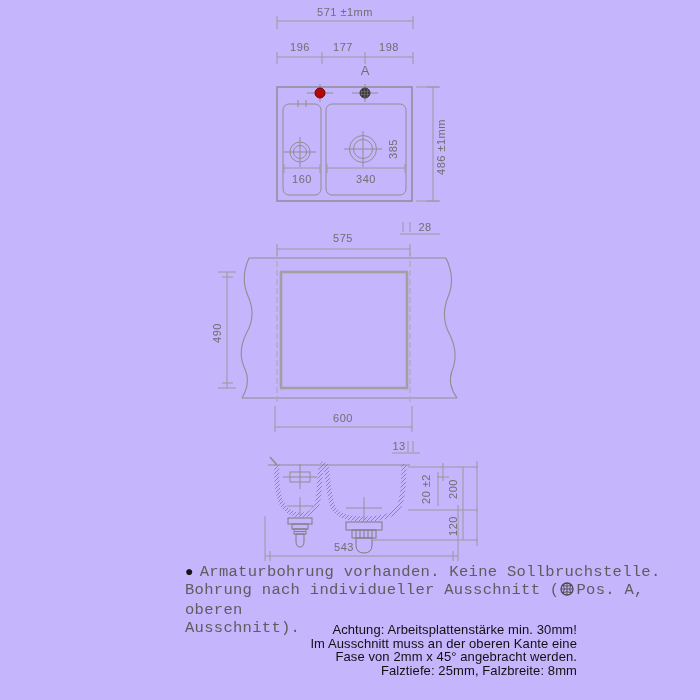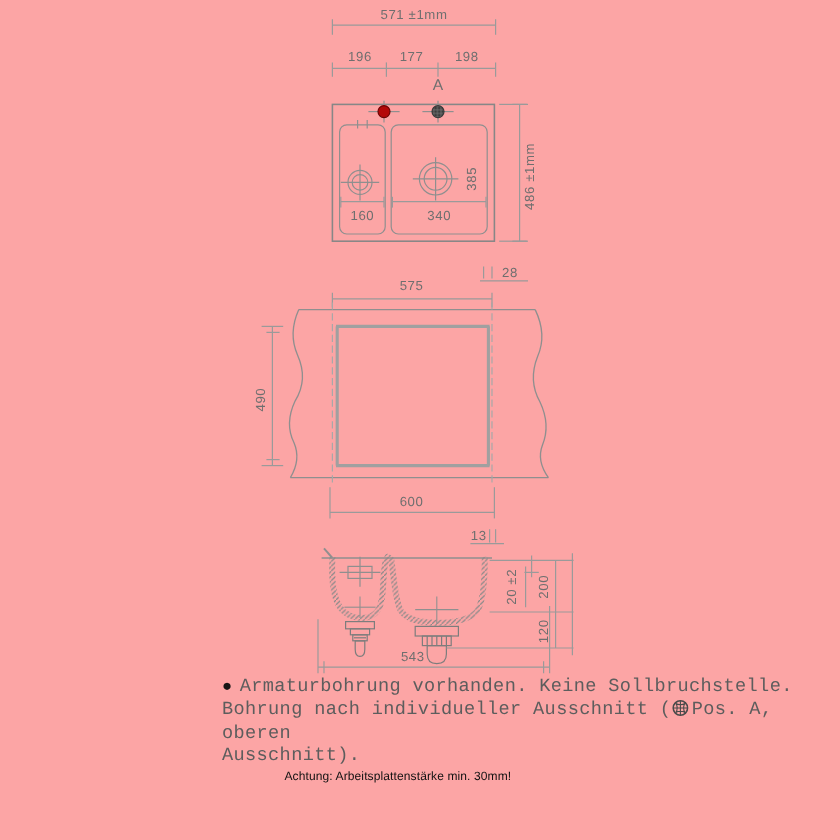--- a/index.html
+++ b/index.html
@@ -1,26 +1,26 @@
 <!DOCTYPE html>
 <html><head>
 <meta charset="utf-8">
 <style>
   html,body{margin:0;padding:0;background:#ffffff;}
-  #stage{position:relative;width:700px;height:700px;background:#fca5a5;overflow:hidden;
+  #stage{position:relative;width:700px;height:700px;background:#c4b5fd;overflow:hidden;
          font-family:"Liberation Sans",sans-serif;}
   #drawing{position:absolute;left:0;top:0;}
   .dimtxt{font-family:"Liberation Sans",sans-serif;font-size:11px;fill:#6f6f6f;letter-spacing:0.5px;}
   .dimtxt-lg{font-family:"Liberation Sans",sans-serif;font-size:13px;fill:#6f6f6f;}
   .note1{position:absolute;left:185px;top:563px;width:500px;color:#5d5d5d;
          font-size:15.5px;letter-spacing:0.3px;line-height:18px;font-weight:400;font-family:Liberation Mono, monospace;}
   .note1 .bullet{color:#161616;font-size:14px;margin-right:6px;}
   .note1 .posicon{display:inline-block;vertical-align:-2px;margin:0 2px 0 1px;}
-  .warning{position:absolute;left:237px;top:641px;width:340px;color:#111111;
-           font-size:10px;line-height:13.5px;font-weight:400;letter-spacing:0.1px;}
+  .warning{position:absolute;left:237px;top:623px;width:340px;color:#111111;
+           font-size:13px;line-height:13.5px;font-weight:400;letter-spacing:0.1px;text-align:right;}
 </style>
 </head>
 <body>
 
 <div id="stage">
 
 <svg id="drawing" width="700" height="570" viewBox="0 0 700 570">
   <defs>
     <pattern id="hatch" patternUnits="userSpaceOnUse" width="4" height="4">
       <path d="M0,4 l4,-4" stroke="#8a8a8a" stroke-width="1"></path>
@@ -236,15 +236,18 @@
   <div><span class="bullet">●</span><span>Armaturbohrung vorhanden. Keine Sollbruchstelle.</span></div>
   <div><span>Bohrung nach individueller Ausschnitt (</span><span class="posicon"><svg width="14" height="14" viewBox="0 0 14 14">
             <circle cx="7" cy="7" r="6" fill="none" stroke="#4a4a4a" stroke-width="1.3"></circle>
             <path d="M7,1 v12 M1,7 h12 M3,3.3 q4,2 8,0 M3,10.7 q4,-2 8,0 M3.3,3 q2,4 0,8 M10.7,3 q-2,4 0,8" stroke="#4a4a4a" stroke-width="0.9" fill="none"></path>
           </svg></span><span>Pos. A, oberen</span></div>
   <div><span>Ausschnitt).</span></div>
 </div>
 
 <div class="warning">
   <div>Achtung: Arbeitsplattenstärke min. 30mm!</div>
+  <div>Im Ausschnitt muss an der oberen Kante eine</div>
+  <div>Fase von 2mm x 45° angebracht werden.</div>
+  <div>Falztiefe: 25mm, Falzbreite: 8mm</div>
 </div>
 
 </div>
 
 </body></html>

